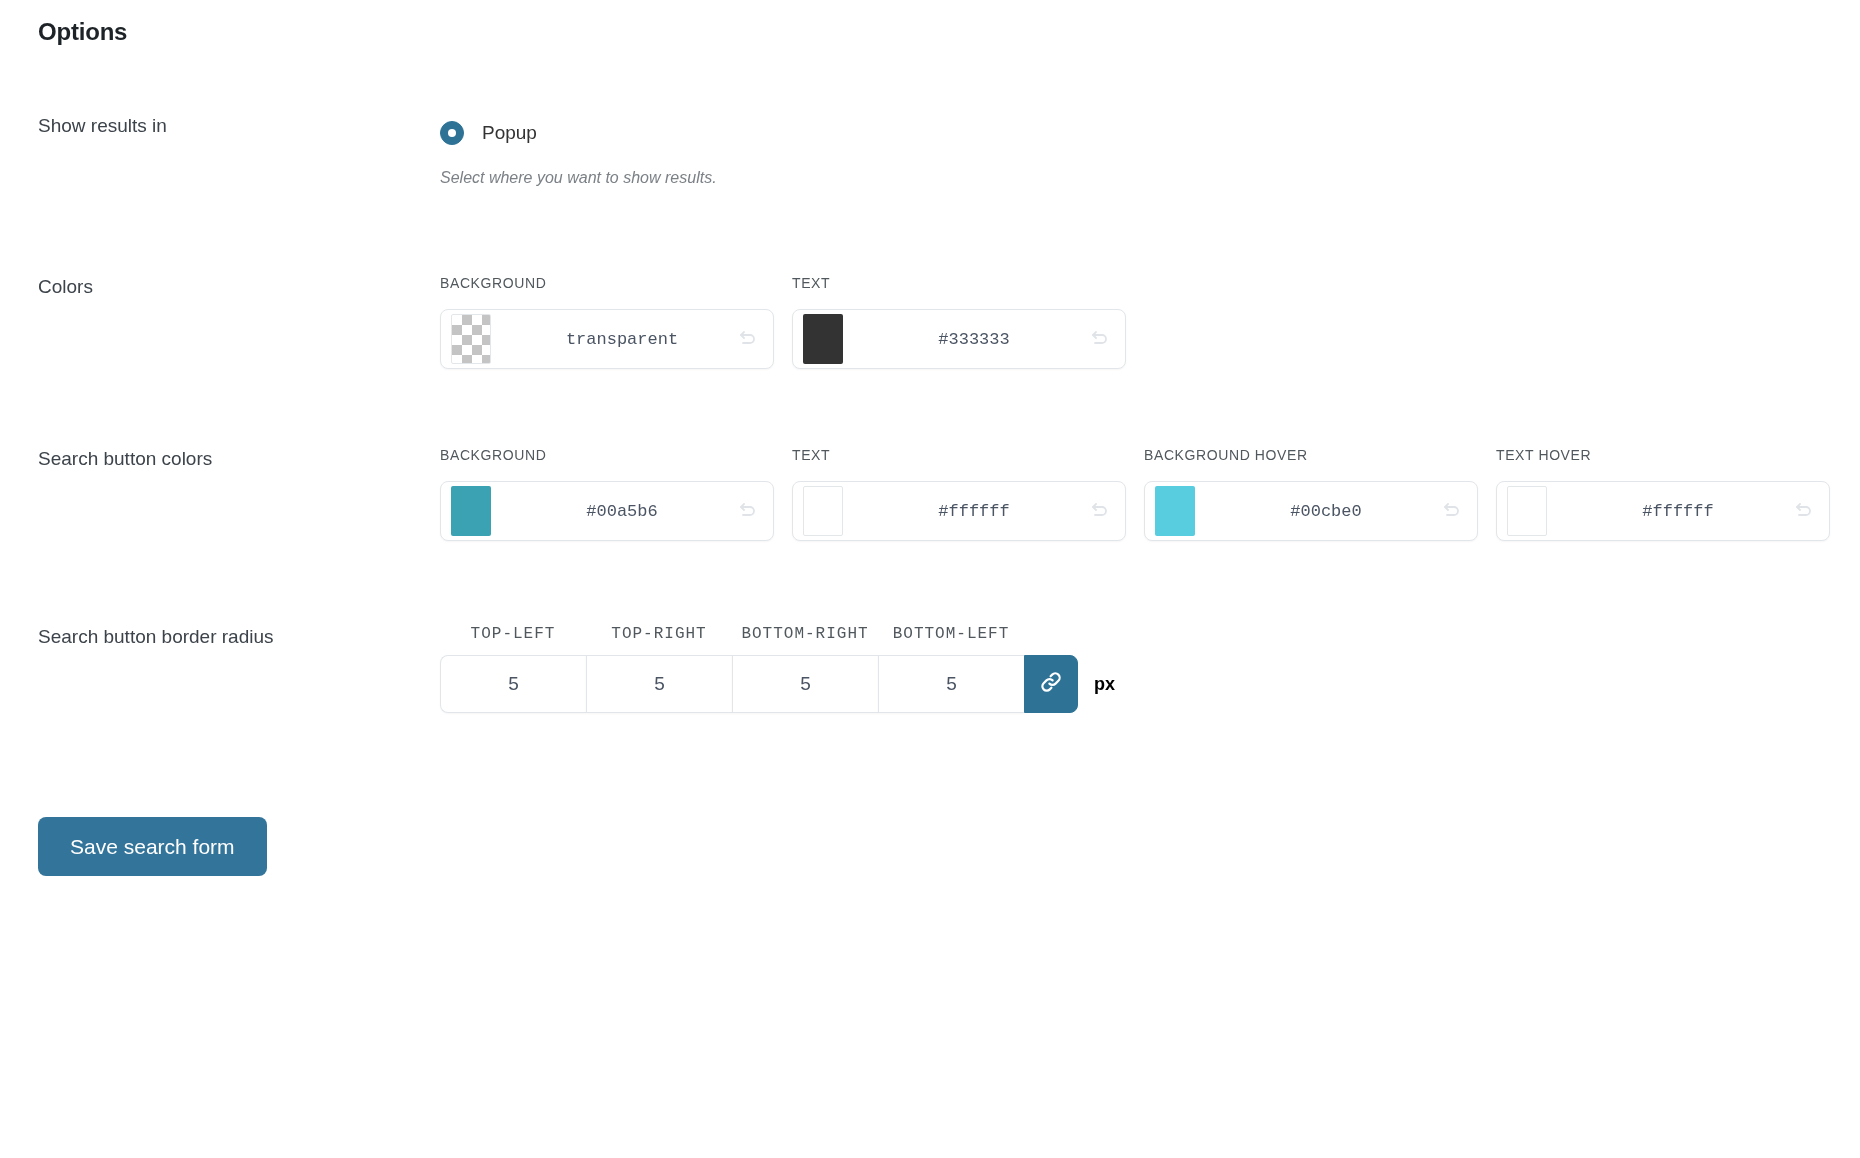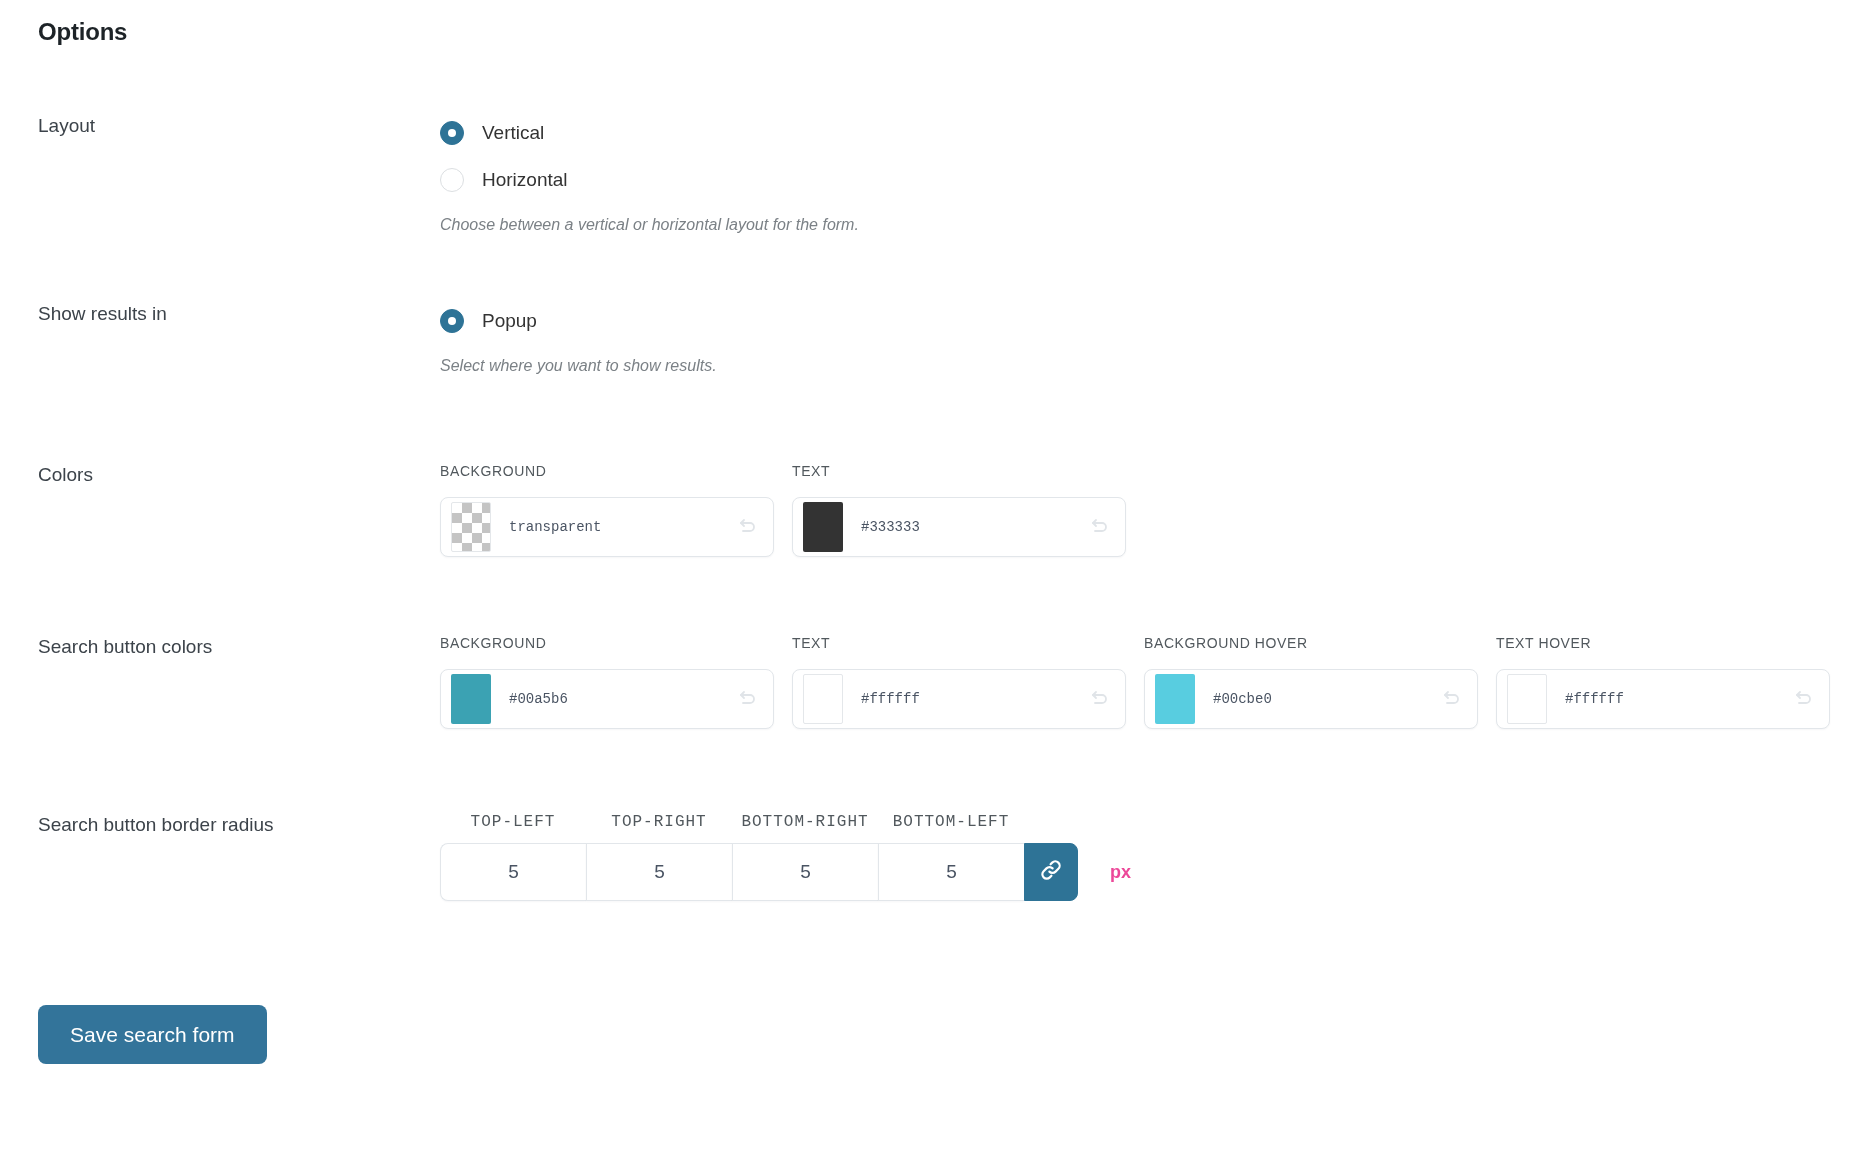--- a/index.html
+++ b/index.html
@@ -143,25 +143,26 @@
     background-color: #ffffff;
     background-image:
       linear-gradient(45deg, #c4c4c4 25%, transparent 25%, transparent 75%, #c4c4c4 75%),
       linear-gradient(45deg, #c4c4c4 25%, transparent 25%, transparent 75%, #c4c4c4 75%);
     background-size: 20px 20px;
     background-position: 0 0, 10px 10px;
     border: 1px solid #e4e7ea;
   }
   .color-value {
     font-family: "Liberation Mono", monospace;
-    font-size: 14px;
+    font-size: 17px;
     color: #4a5463;
     margin-left: 18px;
     flex: 1 1 auto;
     white-space: nowrap;
+    text-align: center;
   }
   .reset-icon {
     flex: 0 0 24px;
     width: 24px;
     height: 24px;
     opacity: 1;
   }
   .reset-icon svg { display: block; }
 
   
@@ -211,22 +212,22 @@
     border: 1px solid #2e7396;
     border-top-right-radius: 8px;
     border-bottom-right-radius: 8px;
     display: flex;
     align-items: center;
     justify-content: center;
   }
   .unit-label {
     font-size: 18px;
     font-weight: bold;
-    color: #ec4899;
-    margin-left: 32px;
+    color: #000000;
+    margin-left: 16px;
     align-self: center;
   }
   .radius-wrap {
     display: flex;
     align-items: center;
   }
 
   
   .save-wrap { margin-top: 104px; padding-left: 38px; }
   .save-btn {
@@ -241,37 +242,20 @@
     line-height: 1;
   }
 </style>
 </head>
 <body>
 
 <div class="page">
 
   <h1 class="page-title">Options</h1>
 
-  <div class="field-row row-layout">
-    <div class="row-label">Layout</div>
-    <div class="row-control">
-
-      <div class="radio-item">
-        <span class="radio-mark on"></span>
-        <span class="radio-label">Vertical</span>
-      </div>
-
-      <div class="radio-item">
-        <span class="radio-mark off"></span>
-        <span class="radio-label">Horizontal</span>
-      </div>
-
-      <div class="help-text">Choose between a vertical or horizontal layout for the form.</div>
-    </div>
-  </div>
 
   <div class="field-row row-results">
     <div class="row-label">Show results in</div>
     <div class="row-control">
 
       <div class="radio-item">
         <span class="radio-mark on"></span>
         <span class="radio-label">Popup</span>
       </div>
 

